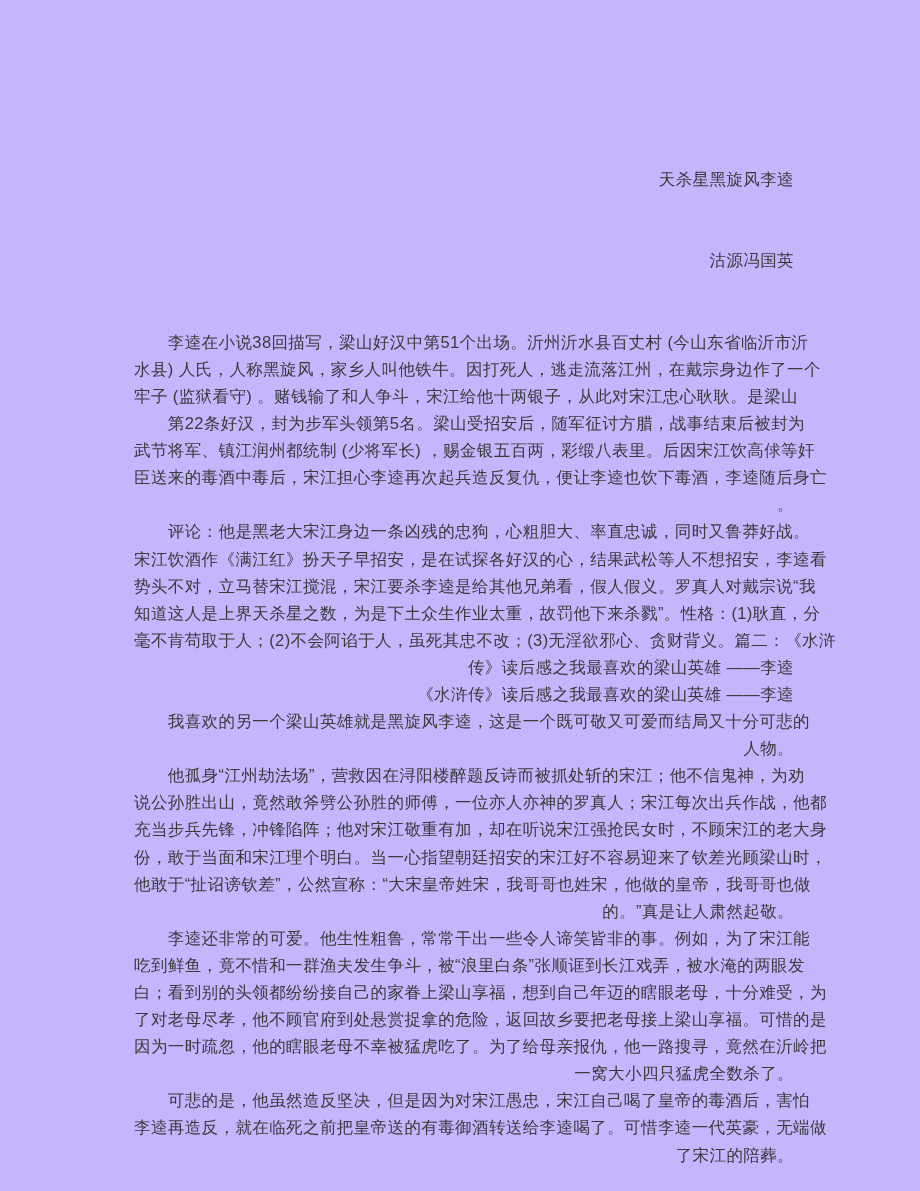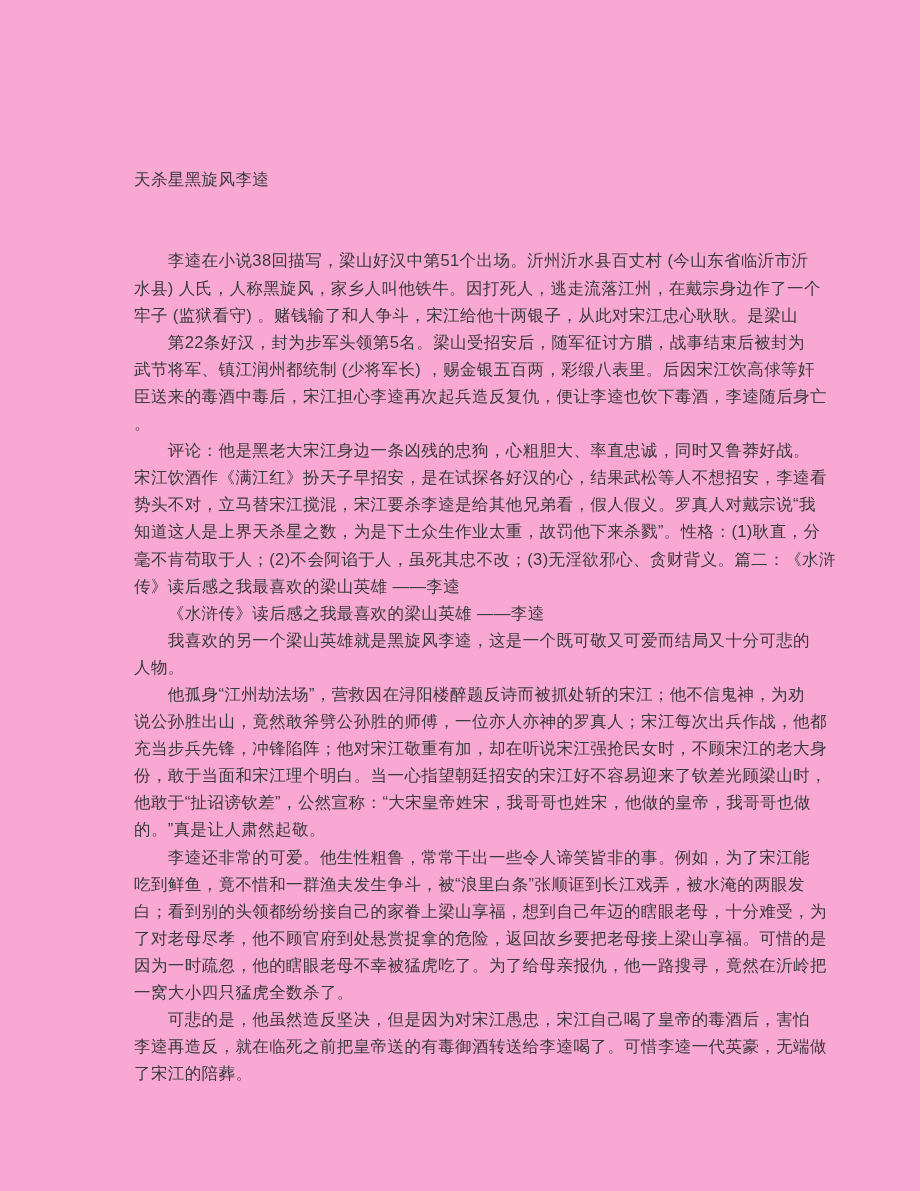--- a/index.html
+++ b/index.html
@@ -9,22 +9,23 @@
   body {
     width: 920px;
     height: 1191px;
     background: #ffffff;
     font-family: "Liberation Sans", "DejaVu Sans", sans-serif;
   }
   .page {
     position: relative;
     width: 920px;
     height: 1191px;
-    background: #f9a8d4;
+    background: #c4b5fd;
     overflow: hidden;
+    text-align: right;
   }
   .text-block {
     position: absolute;
     left: 134px;
     top: 112px;
     width: 660px;
     color: #3a3a3a;
     font-size: 16.5px;
     line-height: 27.1px;
     letter-spacing: 0.4px;
@@ -34,15 +35,16 @@
     height: 27.1px;
     white-space: pre;
   }
 </style>
 </head>
 <body>
 
 <div class="page">
   <div class="text-block">
     <div class="line">天杀星黑旋风李逵</div>
+    <div class="line">　　沽源冯国英</div>
     <div><div class="line">　　李逵在小说38回描写，梁山好汉中第51个出场。沂州沂水县百丈村 (今山东省临沂市沂</div><div class="line">水县) 人氏，人称黑旋风，家乡人叫他铁牛。因打死人，逃走流落江州，在戴宗身边作了一个</div><div class="line">牢子 (监狱看守) 。赌钱输了和人争斗，宋江给他十两银子，从此对宋江忠心耿耿。是梁山</div><div class="line">　　第22条好汉，封为步军头领第5名。梁山受招安后，随军征讨方腊，战事结束后被封为</div><div class="line">武节将军、镇江润州都统制 (少将军长) ，赐金银五百两，彩缎八表里。后因宋江饮高俅等奸</div><div class="line">臣送来的毒酒中毒后，宋江担心李逵再次起兵造反复仇，便让李逵也饮下毒酒，李逵随后身亡</div><div class="line">。</div><div class="line">　　评论：他是黑老大宋江身边一条凶残的忠狗，心粗胆大、率直忠诚，同时又鲁莽好战。</div><div class="line">宋江饮酒作《满江红》扮天子早招安，是在试探各好汉的心，结果武松等人不想招安，李逵看</div><div class="line">势头不对，立马替宋江搅混，宋江要杀李逵是给其他兄弟看，假人假义。罗真人对戴宗说“我</div><div class="line">知道这人是上界天杀星之数，为是下土众生作业太重，故罚他下来杀戮”。性格：(1)耿直，分</div><div class="line">毫不肯苟取于人；(2)不会阿谄于人，虽死其忠不改；(3)无淫欲邪心、贪财背义。篇二：《水浒</div><div class="line">传》读后感之我最喜欢的梁山英雄 ——李逵</div><div class="line">　　《水浒传》读后感之我最喜欢的梁山英雄 ——李逵</div><div class="line">　　我喜欢的另一个梁山英雄就是黑旋风李逵，这是一个既可敬又可爱而结局又十分可悲的</div><div class="line">人物。</div><div class="line">　　他孤身“江州劫法场”，营救因在浔阳楼醉题反诗而被抓处斩的宋江；他不信鬼神，为劝</div><div class="line">说公孙胜出山，竟然敢斧劈公孙胜的师傅，一位亦人亦神的罗真人；宋江每次出兵作战，他都</div><div class="line">充当步兵先锋，冲锋陷阵；他对宋江敬重有加，却在听说宋江强抢民女时，不顾宋江的老大身</div><div class="line">份，敢于当面和宋江理个明白。当一心指望朝廷招安的宋江好不容易迎来了钦差光顾梁山时，</div><div class="line">他敢于“扯诏谤钦差”，公然宣称：“大宋皇帝姓宋，我哥哥也姓宋，他做的皇帝，我哥哥也做</div><div class="line">的。”真是让人肃然起敬。</div><div class="line">　　李逵还非常的可爱。他生性粗鲁，常常干出一些令人谛笑皆非的事。例如，为了宋江能</div><div class="line">吃到鲜鱼，竟不惜和一群渔夫发生争斗，被“浪里白条”张顺诓到长江戏弄，被水淹的两眼发</div><div class="line">白；看到别的头领都纷纷接自己的家眷上梁山享福，想到自己年迈的瞎眼老母，十分难受，为</div><div class="line">了对老母尽孝，他不顾官府到处悬赏捉拿的危险，返回故乡要把老母接上梁山享福。可惜的是</div><div class="line">因为一时疏忽，他的瞎眼老母不幸被猛虎吃了。为了给母亲报仇，他一路搜寻，竟然在沂岭把</div><div class="line">一窝大小四只猛虎全数杀了。</div><div class="line">　　可悲的是，他虽然造反坚决，但是因为对宋江愚忠，宋江自己喝了皇帝的毒酒后，害怕</div><div class="line">李逵再造反，就在临死之前把皇帝送的有毒御酒转送给李逵喝了。可惜李逵一代英豪，无端做</div><div class="line">了宋江的陪葬。</div></div>
   </div>
 </div>
 
 </body></html>

